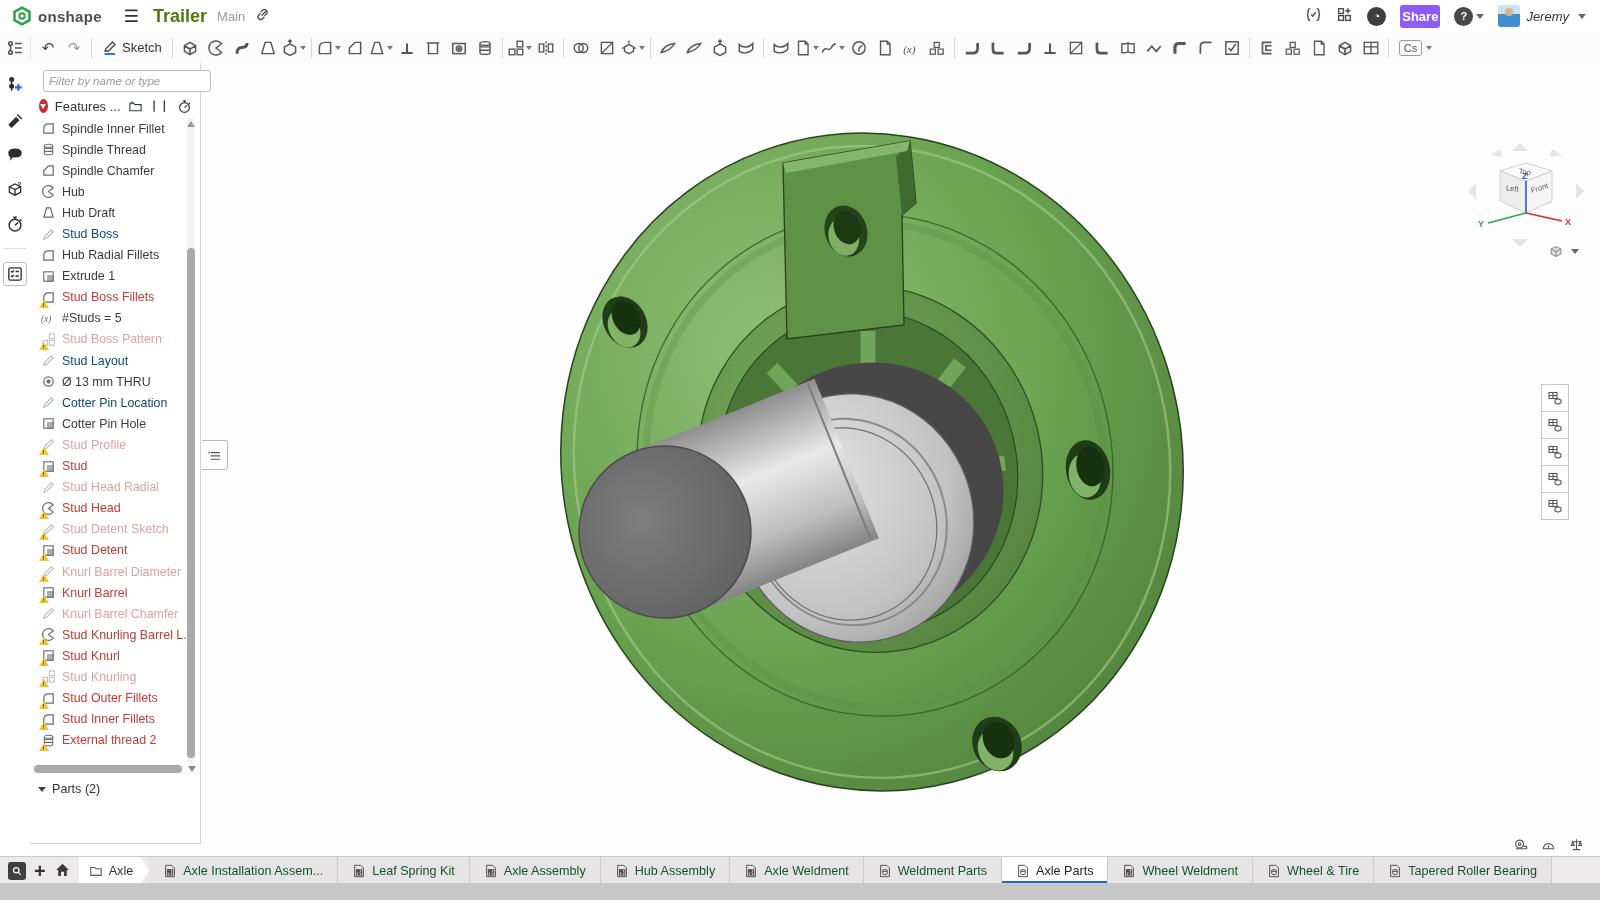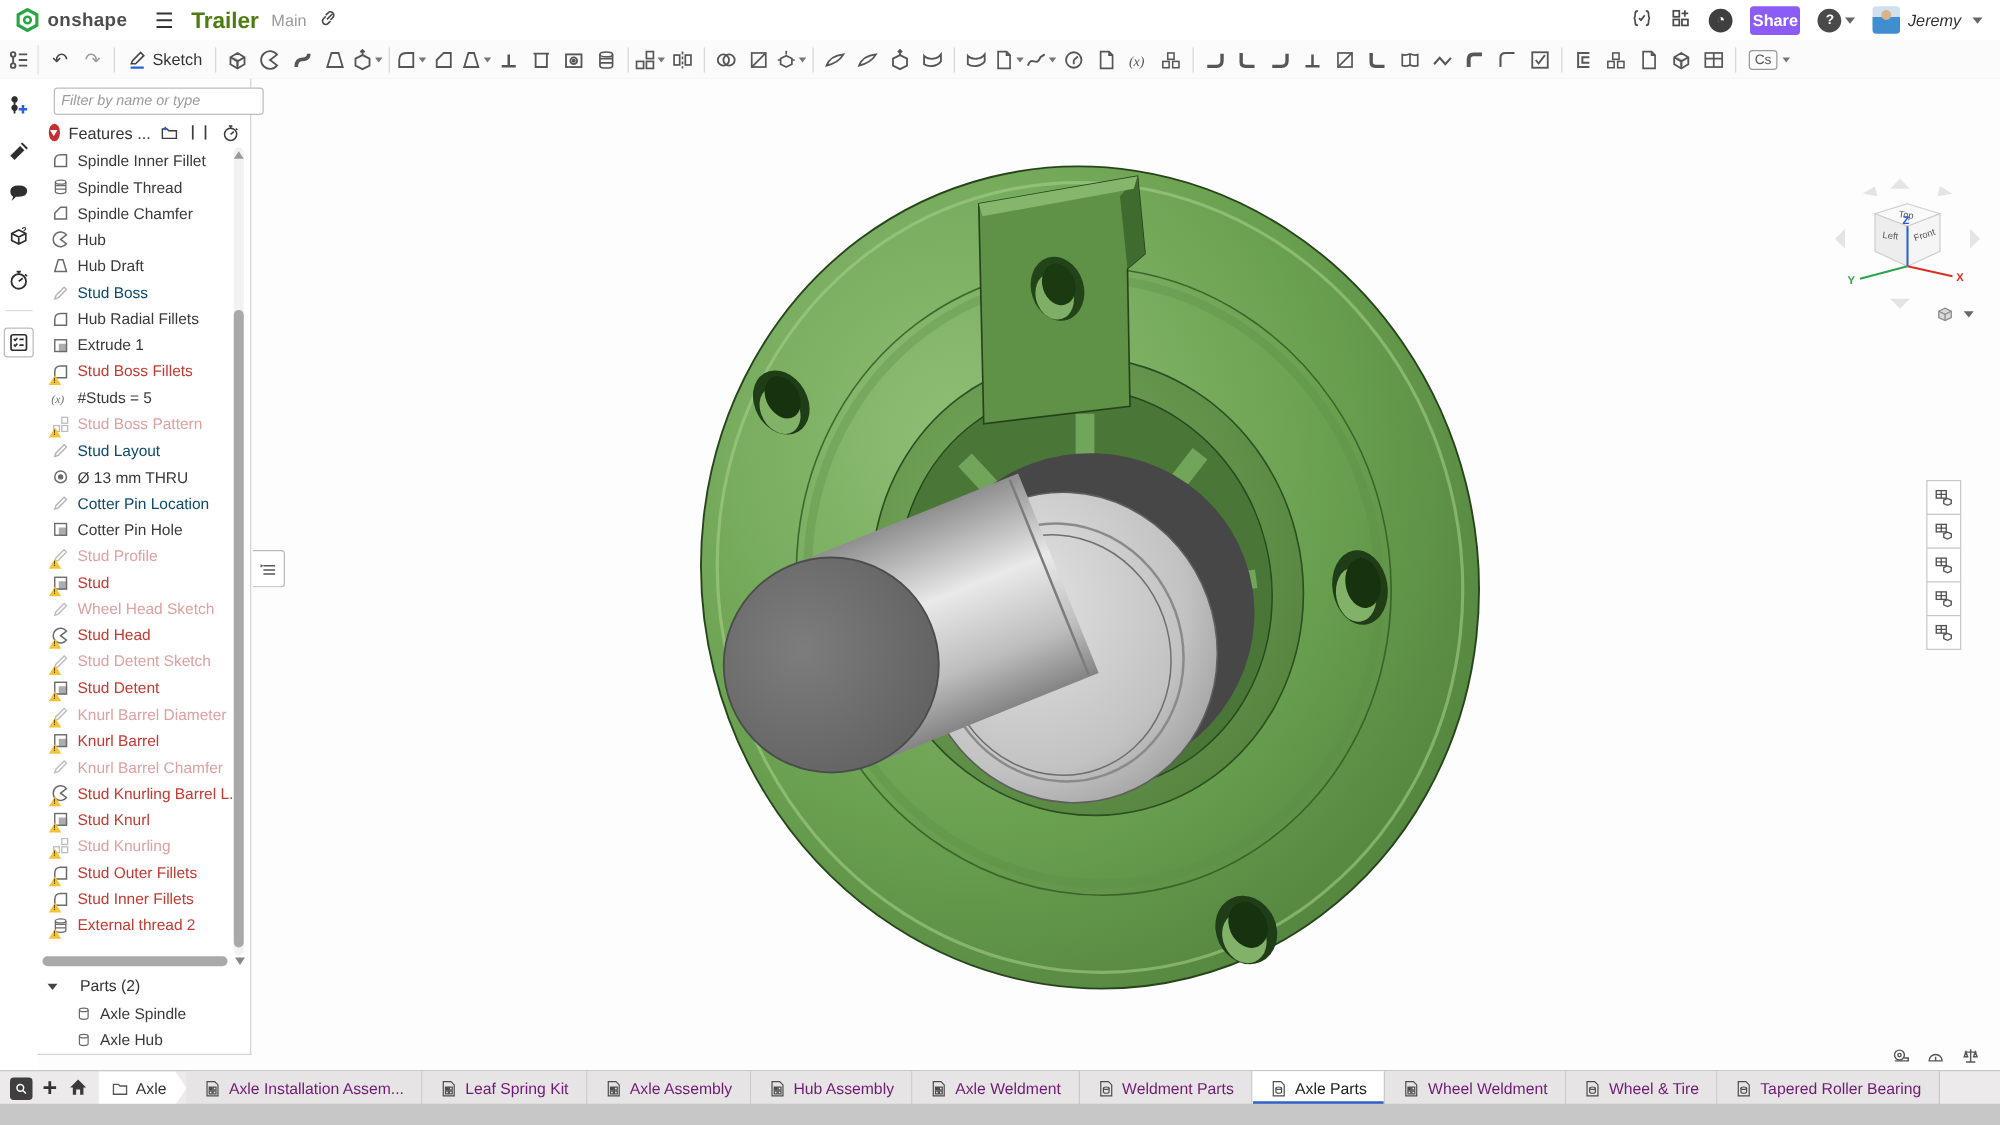--- a/index.html
+++ b/index.html
@@ -60,21 +60,21 @@
   .st-errfade .flabel{color:#dfa0a0;} .st-errfade .fico{color:#bdbdbd;}
   .warnbadge{position:absolute;left:-2px;bottom:-3px;width:0;height:0;border-left:5px solid transparent;border-right:5px solid transparent;border-bottom:8px solid #f2c335;}
   .warnbadge:after{content:"!";position:absolute;left:-1.5px;top:2px;font-size:6px;font-weight:bold;color:#5d4a00;}
   
   .vtrack{position:absolute;right:5px;top:55px;width:8px;height:646px;background:#f2f2f2;border-radius:4px;}
   .vthumb{position:absolute;right:5px;top:185px;width:8px;height:510px;background:#a9a9a9;border-radius:4px;cursor:grab;}
   .scrollarrow-up{position:absolute;right:5px;top:58px;width:0;height:0;border-left:4px solid transparent;border-right:4px solid transparent;border-bottom:6px solid #9a9a9a;}
   .hscroll{position:absolute;left:4px;top:702px;width:148px;height:8px;background:#a9a9a9;border-radius:4px;cursor:grab;}
   .scrollarrow-dn{position:absolute;right:4px;top:703px;width:0;height:0;border-left:4px solid transparent;border-right:4px solid transparent;border-top:6px solid #888;}
   
-  .parts-hdr{position:absolute;left:0;top:716px;display:flex;align-items:center;gap:18px;padding-left:8px;height:20px;cursor:pointer;}
+  .parts-hdr{position:absolute;left:0;top:716px;display:flex;align-items:center;gap:6px;padding-left:8px;height:20px;cursor:pointer;}
   .chev-dn{width:0;height:0;border-left:4px solid transparent;border-right:4px solid transparent;border-top:5px solid #444;}
   .parts-lbl{font-size:12.6px;color:#333;}
   #partslist{position:absolute;left:0;top:737px;width:160px;}
   .partrow{display:flex;align-items:center;gap:6px;height:21px;padding-left:30px;cursor:pointer;}
   .partrow svg{width:14px;height:14px;color:#6b6b6b;}
   .plabel{font-size:12.4px;color:#3a3a3a;}
   
   #collapsetab{position:absolute;left:202px;top:440px;width:25px;height:28px;background:#fff;border:1px solid #b9b9b9;border-left:none;border-radius:0 3px 3px 0;display:flex;align-items:center;justify-content:center;color:#555;cursor:pointer;}
   #collapsetab svg{width:15px;height:15px;}
   
@@ -93,21 +93,21 @@
   
   #tabbar{position:absolute;left:0;top:856px;width:1600px;height:27px;background:#eceaea;border-top:1px solid #c8c8c8;display:flex;align-items:stretch;}
   #bottomstrip{position:absolute;left:0;top:883px;width:1600px;height:17px;background:#c7c7c7;}
   .tb-left{display:flex;align-items:center;gap:8px;padding:0 8px;}
   .searchtabs{width:18px;height:18px;background:#3f3f3f;border-radius:3px;display:flex;align-items:center;justify-content:center;cursor:pointer;}
   .searchtabs svg{width:12px;height:12px;}
   .plusbtn{font-size:20px;color:#333;font-weight:bold;cursor:pointer;line-height:18px;}
   .homebtn{color:#3a3a3a;cursor:pointer;} .homebtn svg{width:17px;height:17px;}
   .crumbtab{background:#fff;display:flex;align-items:center;gap:6px;padding:0 16px 0 10px;clip-path:polygon(0 0,calc(100% - 9px) 0,100% 50%,calc(100% - 9px) 100%,0 100%);color:#333;font-size:12.6px;cursor:pointer;}
   .crumbtab svg{width:14px;height:14px;color:#555;}
-  .tab{display:flex;align-items:center;gap:6px;padding:0 14px;border-right:1px solid #c9c9c9;font-size:12.6px;color:#701a75;background:#e6e4e4;cursor:pointer;white-space:nowrap;overflow:hidden;}
+  .tab{display:flex;align-items:center;gap:6px;padding:0 14px;border-right:1px solid #c9c9c9;font-size:12.6px;color:#14532d;background:#e6e4e4;cursor:pointer;white-space:nowrap;overflow:hidden;}
   .tab svg{width:14px;height:14px;color:#4d4d4d;flex:0 0 auto;}
   .tab.is-active{background:#fff;color:#222;box-shadow:inset 0 -3px 0 #2f62c9;}
   svg.defsonly{position:absolute;width:0;height:0;}
 </style>
 </head>
 <body>
 
 <svg class="defsonly" xmlns="http://www.w3.org/2000/svg">
   <defs>
     <g id="stroked" fill="none" stroke="currentColor" stroke-width="1.4"></g>
@@ -1121,21 +1121,21 @@
         <span class="fico"><svg viewBox="0 0 16 16">
             <use href="#fi-extrude"></use>
           </svg><span class="warnbadge"></span></span>
         <span class="flabel">Stud</span>
       </div>
 
       <div class="feat st-errfade">
         <span class="fico"><svg viewBox="0 0 16 16">
             <use href="#fi-sketch"></use>
           </svg></span>
-        <span class="flabel">Wheel Head Sketch</span>
+        <span class="flabel">Stud Head Radial</span>
       </div>
 
       <div class="feat st-error">
         <span class="fico"><svg viewBox="0 0 16 16">
             <use href="#fi-revolve"></use>
           </svg><span class="warnbadge"></span></span>
         <span class="flabel">Stud Head</span>
       </div>
 
       <div class="feat st-errfade">
@@ -1217,36 +1217,20 @@
     </div>
   <div class="vtrack"></div>
   <div class="scrollarrow-up"></div>
   <div class="vthumb"></div>
   <div class="hscroll"></div>
   <div class="scrollarrow-dn"></div>
   <div class="parts-hdr">
     <span class="chev-dn"></span>
     <span class="parts-lbl">Parts (2)</span>
   </div>
-  <div id="partslist">
-
-      <div class="partrow">
-        <svg viewBox="0 0 16 16">
-          <use href="#fi-part"></use>
-        </svg>
-        <span class="plabel">Axle Spindle</span>
-      </div>
-
-      <div class="partrow">
-        <svg viewBox="0 0 16 16">
-          <use href="#fi-part"></use>
-        </svg>
-        <span class="plabel">Axle Hub</span>
-      </div>
-    </div>
 </div>
 <div id="collapsetab">
     <svg viewBox="0 0 16 16">
       <use href="#s-listtab"></use>
     </svg>
   </div>
 
 <div id="tabbar">
   <div class="tb-left">
     <span class="searchtabs">

